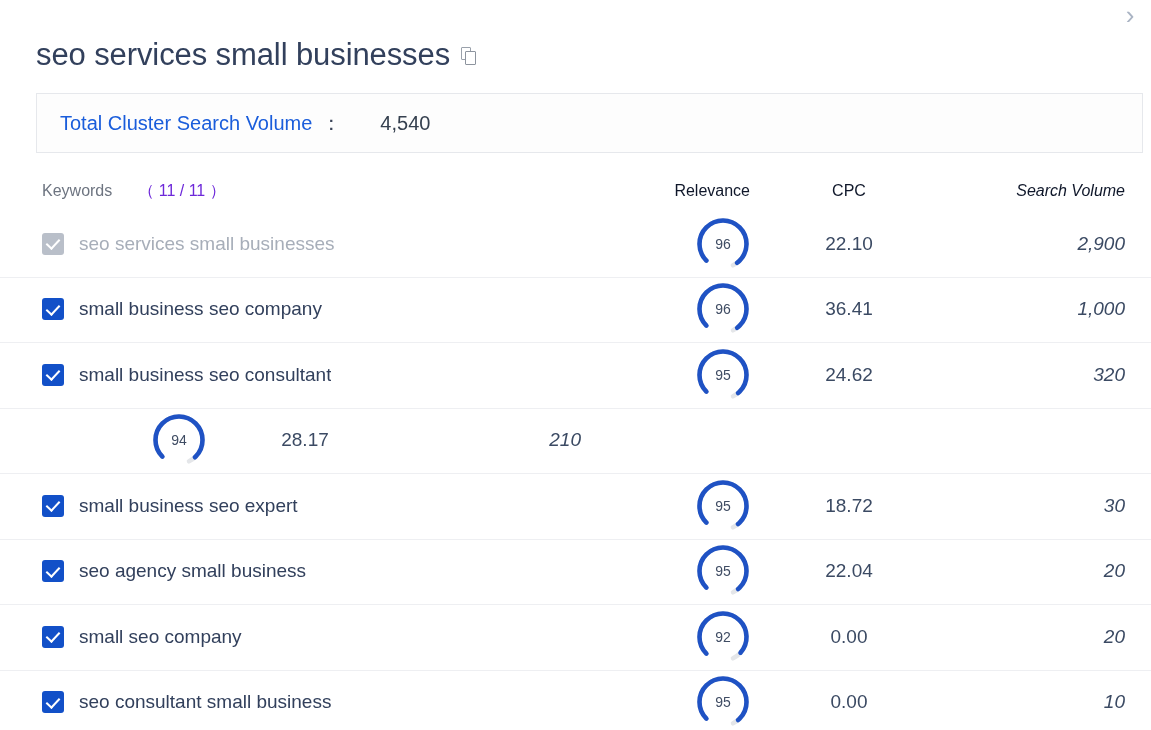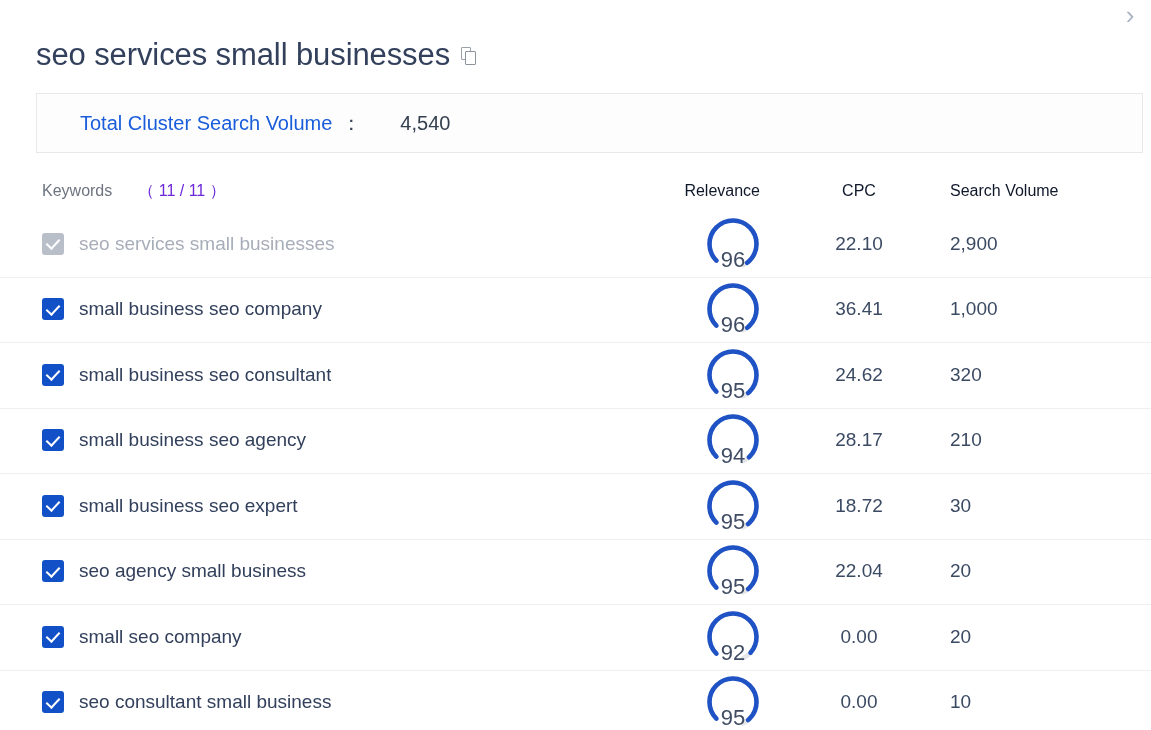--- a/index.html
+++ b/index.html
@@ -87,21 +87,21 @@
   }
 
   
   #summary-box {
     margin: 21px 8px 0 36px;
     border: 1px solid #e6e8ec;
     background: #fdfdfd;
     height: 60px;
     display: flex;
     align-items: center;
-    padding-left: 43px;
+    padding-left: 23px;
     box-sizing: border-box;
   }
   #summary-label {
     color: #1a5ddb;
     font-size: 20px;
     font-weight: 400;
   }
   #summary-sep {
     color: #3b4559;
     font-size: 20px;
@@ -117,21 +117,21 @@
   #kw-table {
     margin-top: 18px;
     width: 1151px;
   }
   .row {
     position: relative;
     display: flex;
     align-items: center;
     height: 65.5px;
     padding-left: 42px;
-    padding-right: 16px;
+    padding-right: 26px;
     box-sizing: border-box;
   }
   .row + .row::before {
     content: "";
     position: absolute;
     left: -6px;
     right: 0;
     top: 0;
     height: 1px;
     background: #eeeff2;
@@ -159,22 +159,23 @@
   }
   .col-cpc {
     width: 182px;
     flex: 0 0 182px;
     text-align: center;
     box-sizing: border-box;
   }
   .col-volume {
     width: 185px;
     flex: 0 0 185px;
-    text-align: left;
-    box-sizing: border-box;
+    text-align: right;
+    box-sizing: border-box;
+    font-style: italic;
   }
 
   #header-row .col-keywords {
     color: #6d7480;
     font-size: 16px;
   }
   #header-row #kw-count {
     margin-left: 26px;
     color: #6d28d9;
     font-size: 16px;
@@ -243,27 +244,27 @@
   }
   .gauge .fill {
     fill: none;
     stroke: #1f52c4;
     stroke-width: 4.6;
     stroke-linecap: round;
   }
   .gauge .val {
     position: absolute;
     left: 0;
-    top: 16px;
+    top: 0;
     width: 54px;
     height: 54px;
     display: flex;
     align-items: center;
     justify-content: center;
-    font-size: 22px;
+    font-size: 14px;
     color: #3f4c63;
     text-align: center;
   }
 
   .num {
     font-size: 19px;
     color: #3b4a63;
   }
 
   
@@ -361,24 +362,20 @@
                 <circle class="track" cx="27" cy="27" r="23.5" stroke-dasharray="118.12 29.53"></circle>
                 <circle class="fill" cx="27" cy="27" r="23.5" stroke-dasharray="112.22 35.44"></circle>
               </svg>
               <span class="val">95</span>
             </div>
           </div>
           <div class="col-cpc num">24.62</div>
           <div class="col-volume num">320</div>
         </div>
         <div class="row">
-          <div class="col-keywords">
-            <span class="cb"></span>
-            <span class="kw-label">small business seo agency</span>
-          </div>
           <div class="col-relevance">
             <div class="gauge">
               <svg viewBox="0 0 54 54">
                 <circle class="track" cx="27" cy="27" r="23.5" stroke-dasharray="118.12 29.53"></circle>
                 <circle class="fill" cx="27" cy="27" r="23.5" stroke-dasharray="111.04 36.62"></circle>
               </svg>
               <span class="val">94</span>
             </div>
           </div>
           <div class="col-cpc num">28.17</div>

